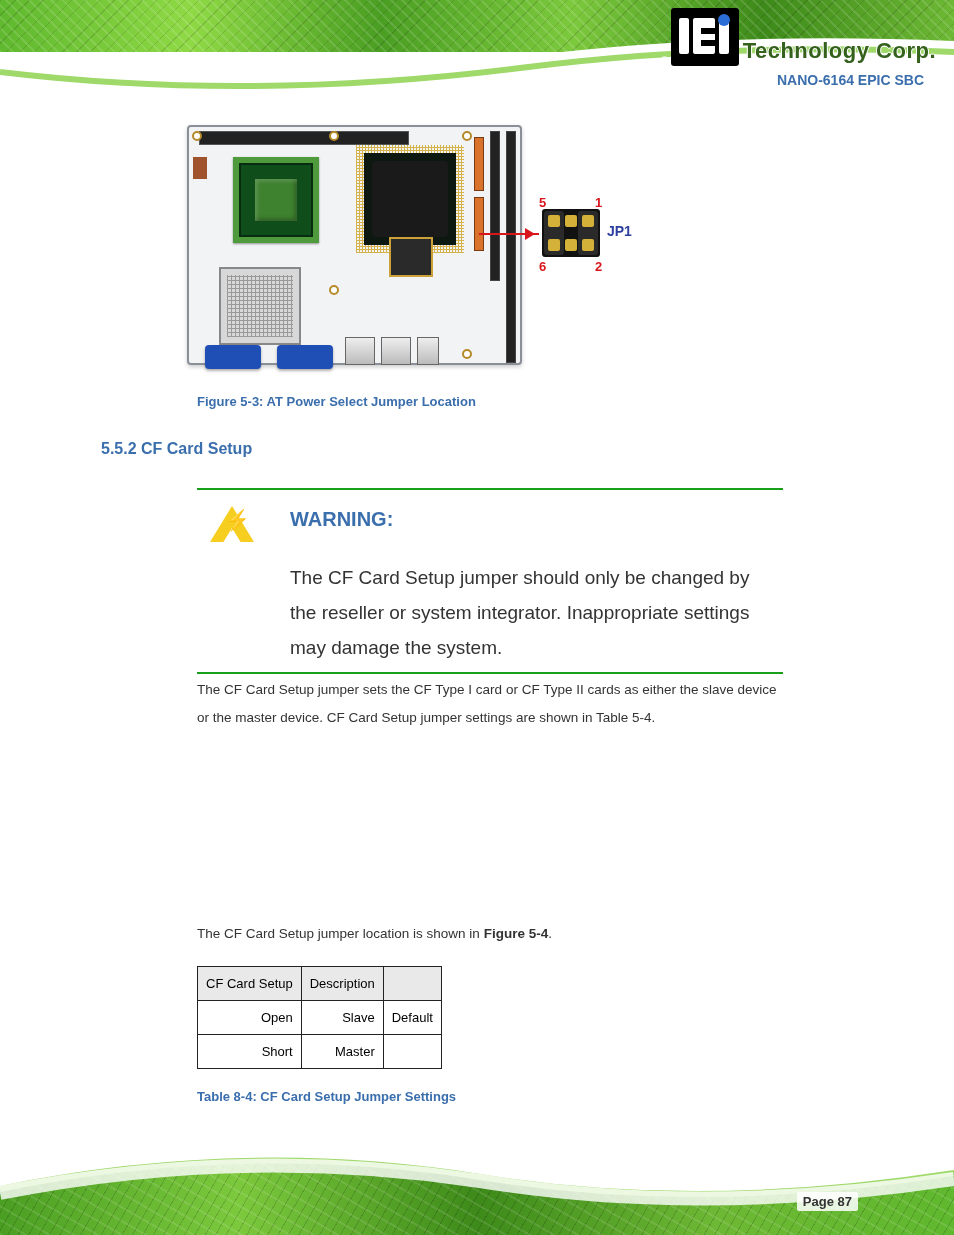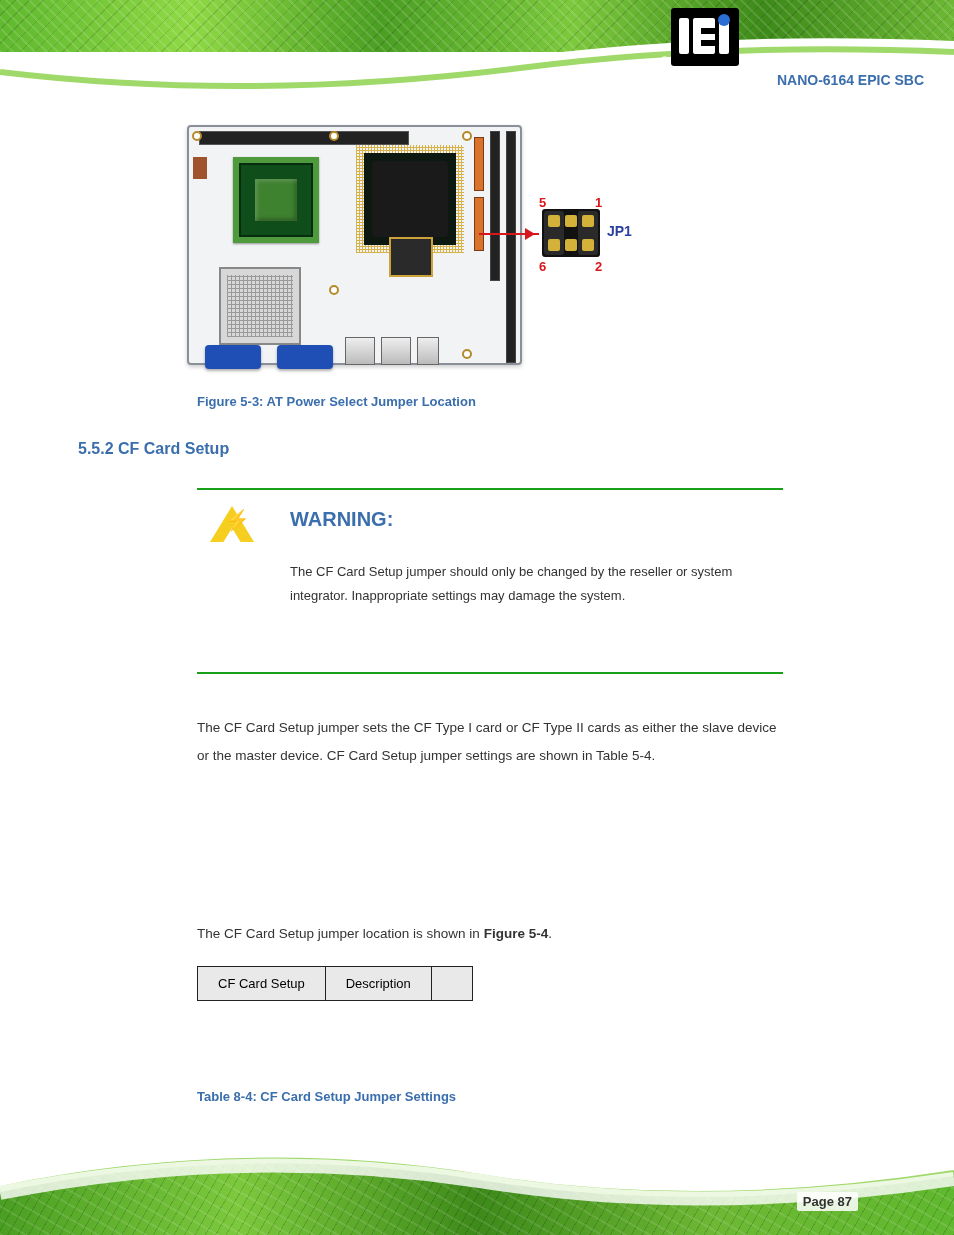--- a/index.html
+++ b/index.html
@@ -42,31 +42,31 @@
 .brown-conn{position:absolute;top:30px;left:4px;width:14px;height:22px;background:#a0522d}
 .hole{position:absolute;width:10px;height:10px;border:2px solid #b58a2a;border-radius:50%;background:#fff}
 .jp-arrow{position:absolute;top:108px;left:292px;width:60px;height:2px;background:#d8161b}
 .jp-arrow::after{content:"";position:absolute;right:-2px;top:-5px;border:6px solid transparent;border-left:10px solid #d8161b}
 .jumper{position:absolute;top:84px;left:355px;width:58px;height:48px;background:#111;border-radius:3px}
 .jp-pin{position:absolute;width:12px;height:12px;background:#d4b23a;border-radius:2px}
 .jp-cap{position:absolute;width:20px;height:44px;background:#2a2a2a;border-radius:3px;top:2px}
 .jp-lbl{position:absolute;font-size:13px;font-weight:700;color:#d8161b}
 .jp-name{position:absolute;top:98px;left:420px;font-size:14px;font-weight:700;color:#2c3f9e}
 .fig-cap{position:absolute;top:394px;left:197px;font-size:13px;color:#3a6eac;font-weight:700}
-.sec-hdr{position:absolute;left:78px;font-size:16px;font-weight:700;color:#3a6eac}
+.sec-hdr{position:absolute;left:101px;font-size:16px;font-weight:700;color:#3a6eac}
 .hr{position:absolute;left:197px;width:586px;height:2px;background:#19a01a}
 .warn-icon{position:absolute;top:498px;left:210px;width:44px;height:40px}
 .warn-tri{width:0;height:0;border:22px solid transparent;border-bottom:36px solid #f5ce1f;position:absolute;top:-14px}
 .warn-tri::after{content:"";position:absolute;top:6px;left:-16px;width:0;height:0;border:16px solid transparent;border-bottom:26px solid #fff}
 .bolt{position:absolute;top:10px;left:15px;font-size:20px;color:#c40f16;font-weight:700;z-index:2}
 .warn-title{position:absolute;top:508px;left:290px;font-size:20px;font-weight:700;color:#3a6eac}
-.warn-body{position:absolute;top:560px;left:290px;width:478px;font-size:13px;color:#333;line-height:1.85}
+.warn-body{position:absolute;top:560px;left:290px;width:478px;font-size:19px;color:#333;line-height:1.85}
 .body-txt{position:absolute;left:197px;width:594px;font-size:13.5px;color:#333;line-height:2.1}
 .tbl{position:absolute;top:966px;left:197px;border-collapse:collapse;font-size:13px}
-.tbl th,.tbl td{border:1.5px solid #222;padding:9px 20px;text-align:right}
+.tbl th,.tbl td{border:1.5px solid #222;padding:9px 8px;text-align:right}
 .tbl th{background:#e9e9e9;font-weight:400}
 .tbl-cap{position:absolute;top:1089px;left:197px;font-size:13px;color:#3a6eac;font-weight:700}
 .bottom-banner{position:absolute;bottom:0;left:0;width:896px;height:120px}
 .bot-pcb{position:absolute;bottom:0;left:0;width:954px;height:74px;background:linear-gradient(90deg,#4a9e22,#7cc93d 25%,#3d8a1a 50%,#6db834 75%,#5fb82e);overflow:hidden}
 .bot-pcb::before{content:"";position:absolute;inset:0;background:repeating-linear-gradient(30deg,rgba(255,255,255,.1) 0 2px,transparent 2px 12px),repeating-linear-gradient(-60deg,rgba(0,0,0,.15) 0 1px,transparent 1px 9px)}
 .bot-swoosh{position:absolute;bottom:10px;left:0;width:954px;height:110px}
 .pagenum{position:absolute;bottom:24px;right:38px;font-size:13px;color:#333;font-weight:700;background:rgba(255,255,255,.85);padding:2px 6px;border-radius:2px}
 </style>
 </head>
 <body>
@@ -79,20 +79,21 @@
     <path d="M0,42 Q250,72 520,38 Q720,12 954,22" fill="none" stroke="#9ed96a" stroke-width="6"></path>
     <path d="M0,55 Q260,82 540,48 Q740,20 954,32 L954,90 L0,90 Z" fill="#ffffff"></path>
   </svg>
   <div class="logo-badge">
     <div class="logo-i1"></div>
       <div class="logo-e"></div>
       <div class="logo-i2"></div>
       <div class="logo-dot"></div>
     <span class="logo-r">®</span>
   </div>
+  <div class="tech-corp">Technology Corp.</div>
   <div class="product">NANO-6164 EPIC SBC</div>
 </div>
 
 <div class="board-wrap">
   <div class="board">
     <div class="conn-top"></div>
     <div class="brown-conn"></div>
     <div class="chip-black-pins"></div>
     <div class="chip-black"></div>
     <div class="chip-green"></div>
@@ -137,32 +138,42 @@
 
 <div class="hr" style="top:488px"></div>
 <div class="warn-icon">
   <div class="warn-tri"></div>
     <span class="bolt">⚡</span>
 </div>
 <div class="warn-title">WARNING:</div>
 <div class="warn-body">The CF Card Setup jumper should only be changed by the reseller or system integrator. Inappropriate settings may damage the system.</div>
 <div class="hr" style="top:672px"></div>
 
-<div class="body-txt" style="top:714px">The CF Card Setup jumper sets the CF Type I card or CF Type II cards as either the slave device or the master device. CF Card Setup jumper settings are shown in Table 5-4.</div>
+<div class="body-txt" style="top:676px">The CF Card Setup jumper sets the CF Type I card or CF Type II cards as either the slave device or the master device. CF Card Setup jumper settings are shown in Table 5-4.</div>
 
 <div class="body-txt" style="top:920px">
   <span>The CF Card Setup jumper location is shown in </span><span style="font-weight:700">Figure 5-4</span><span>.</span>
 </div>
 
 <table class="tbl">
   <tbody>
       <tr>
     <th>CF Card Setup</th>
     <th>Description</th>
     <th></th>
+  </tr>
+  <tr>
+    <td>Open</td>
+    <td>Slave</td>
+    <td>Default</td>
+  </tr>
+  <tr>
+    <td>Short</td>
+    <td>Master</td>
+    <td></td>
   </tr>
 </tbody>
   </table>
 
 <div class="tbl-cap">Table 8-4: CF Card Setup Jumper Settings</div>
 
 <div class="bottom-banner">
   <div class="bot-pcb"></div>
   <svg class="bot-swoosh" viewBox="0 0 954 110">
     <path d="M0,72 Q240,22 480,60 Q700,96 954,56 L954,0 L0,0 Z" fill="#ffffff"></path>

